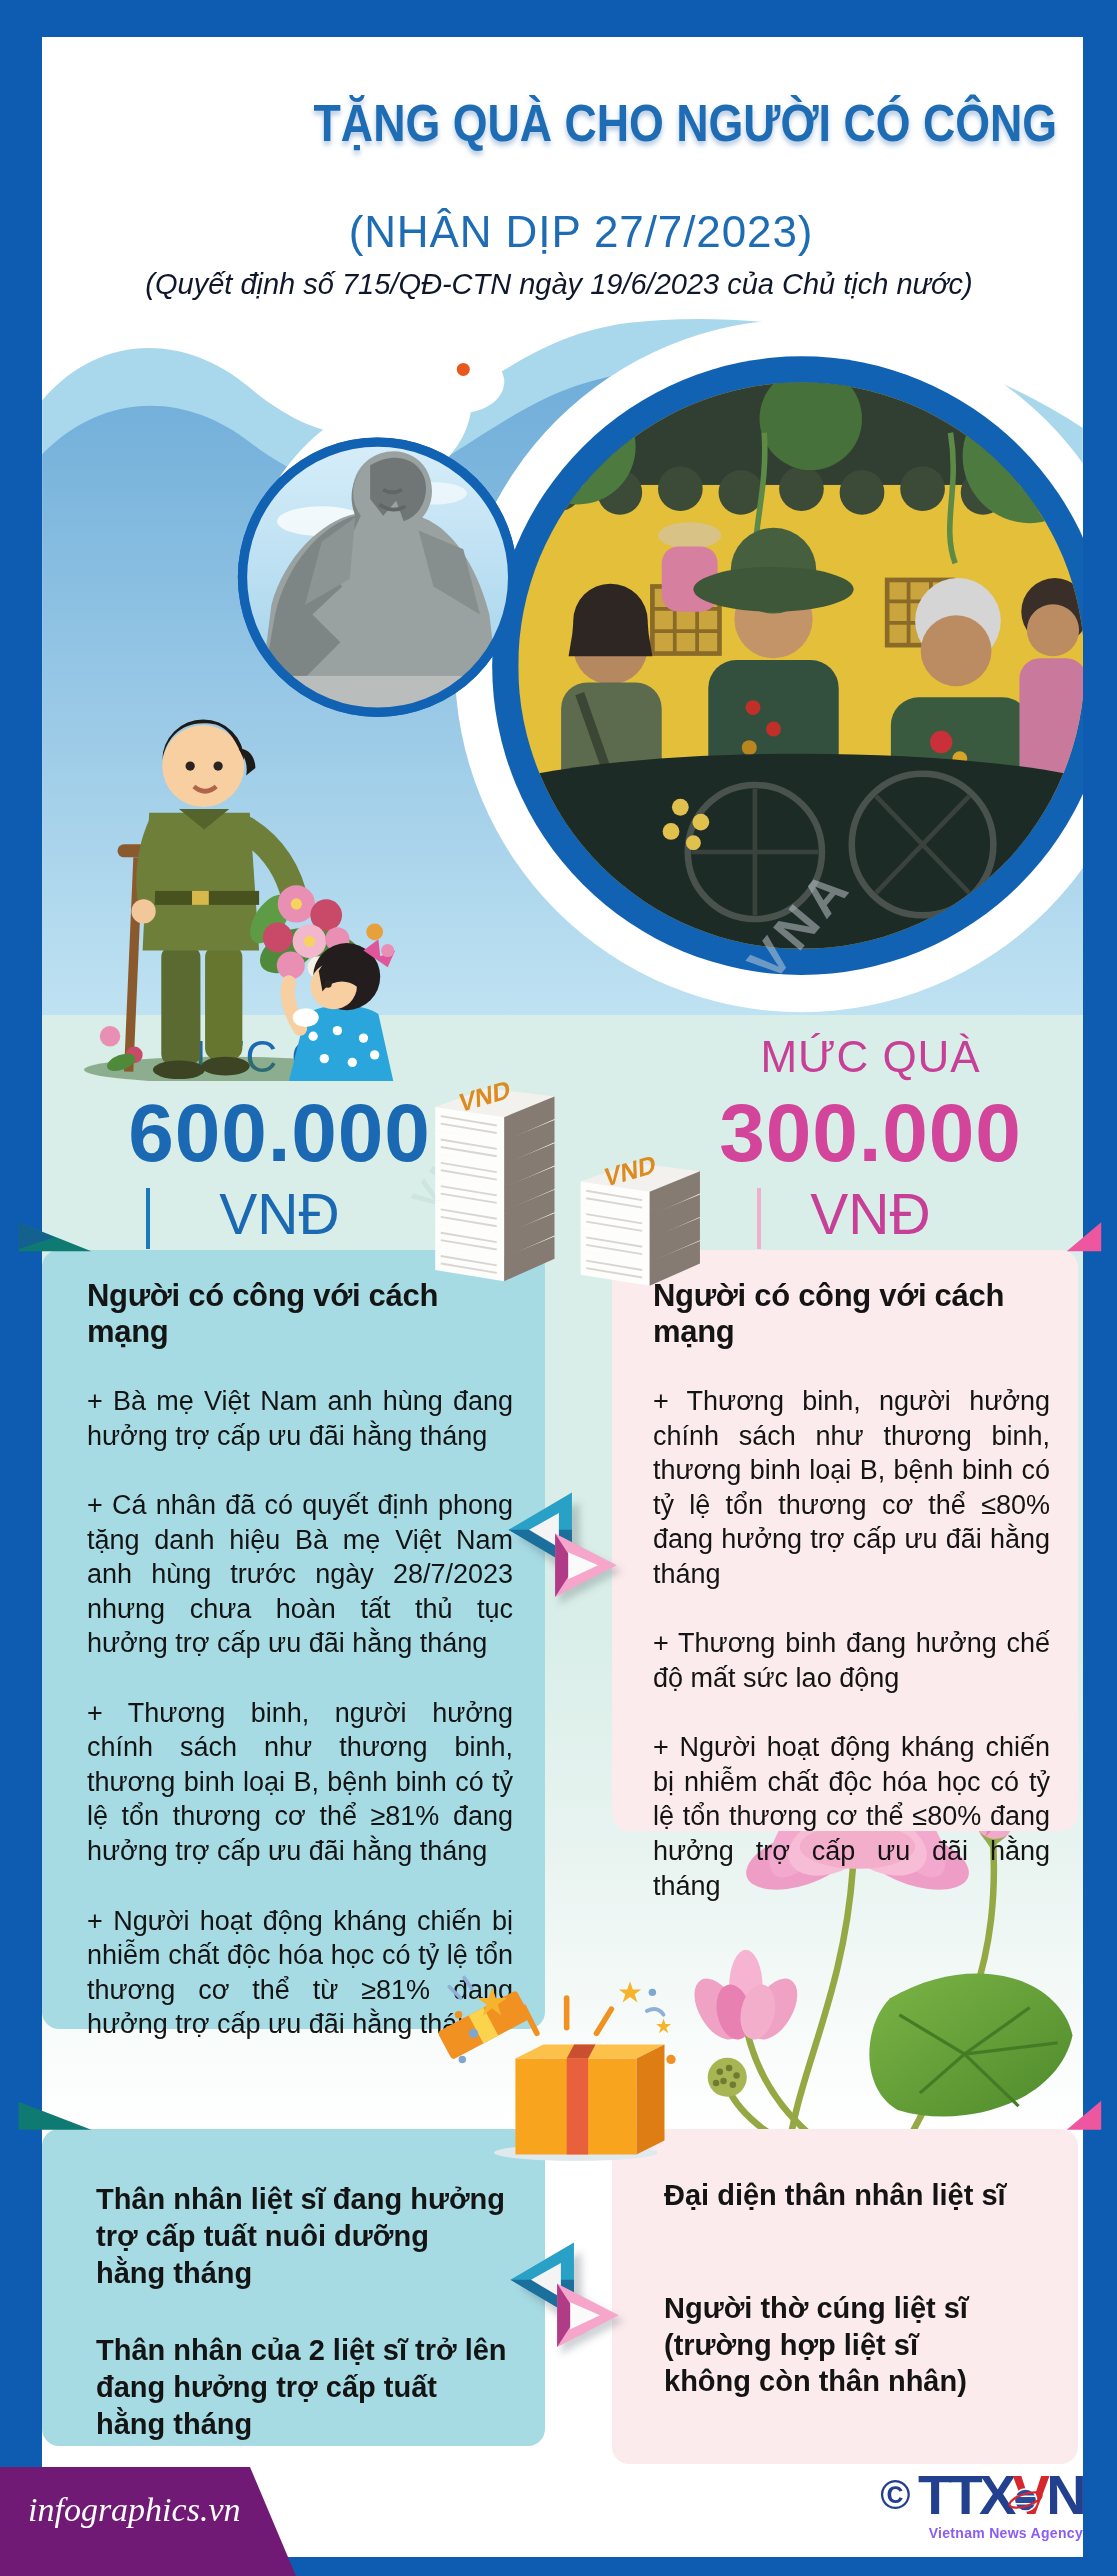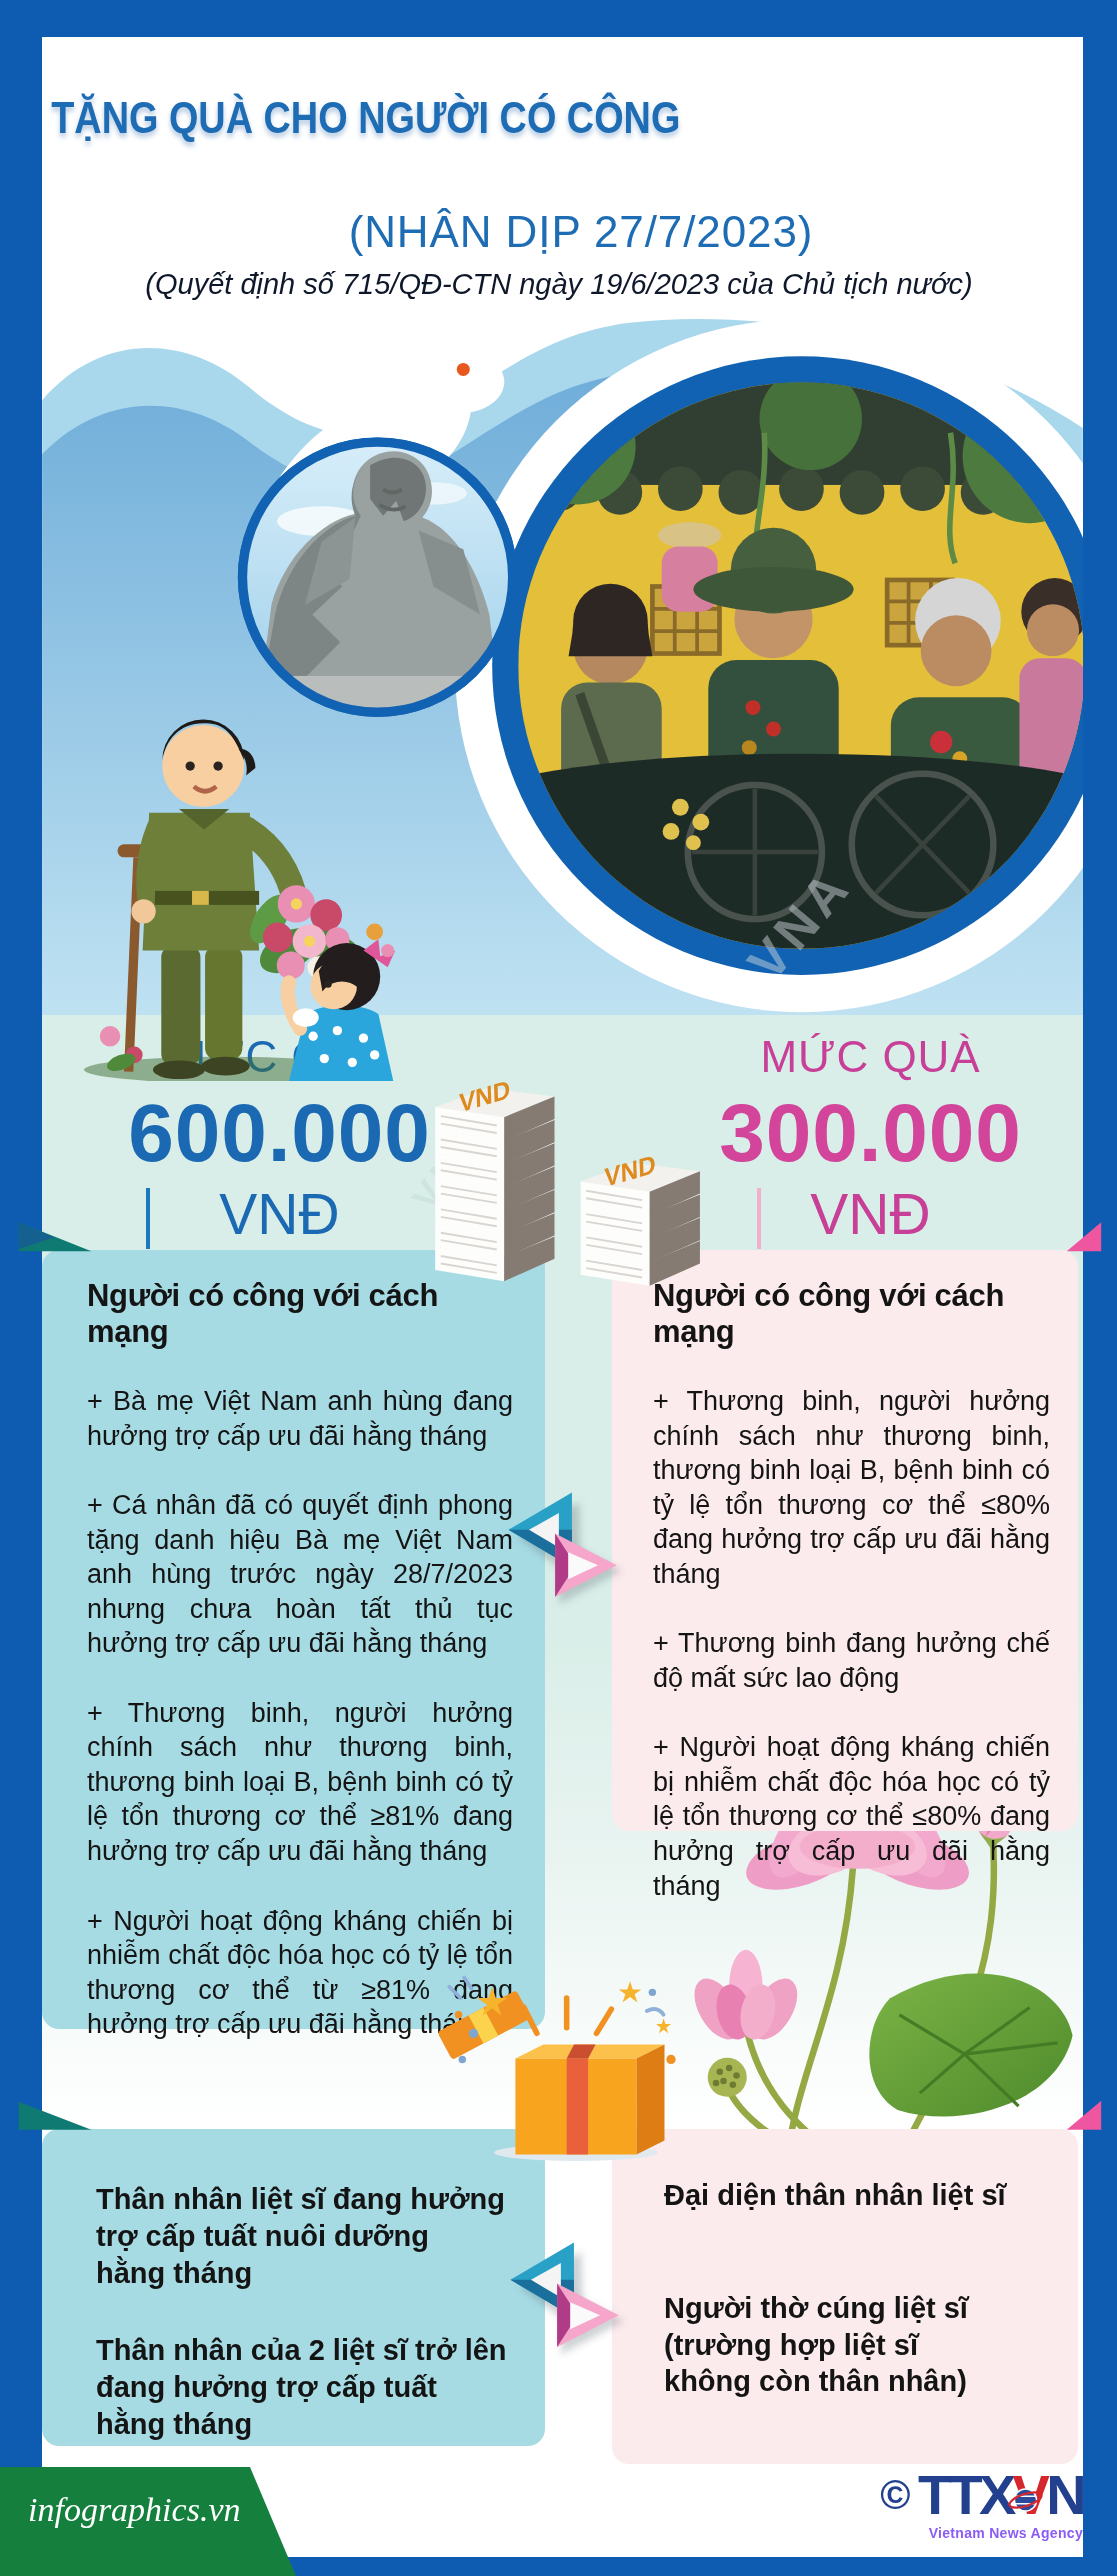--- a/index.html
+++ b/index.html
@@ -8,22 +8,22 @@
   .abs{position:absolute;}
 
   
   .frame{background:#0d5cb1;z-index:40;}
   .frame-top{left:0;top:0;width:1118px;height:37px;}
   .frame-left{left:0;top:0;width:42px;height:2576px;}
   .frame-right{left:1083px;top:0;width:35px;height:2576px;}
   .frame-bottom{left:0;top:2557px;width:1118px;height:18.6px;}
 
   
-  .title{left:0;top:93px;width:1118px;text-align:left;z-index:5;color:#1d6cb4;
-         font-size:44px;font-weight:bold;letter-spacing:0;}
+  .title{left:0;top:93px;width:1118px;text-align:right;z-index:5;color:#1d6cb4;
+         font-size:52px;font-weight:bold;letter-spacing:0;}
   .title .squeeze{display:inline-block;transform:scaleX(.86);transform-origin:center;
          text-shadow:0 3.7px 5.6px rgba(130,165,205,.6);white-space:nowrap;}
   .subtitle{left:0;top:207px;width:1118px;text-align:center;z-index:5;color:#1d6cb4;
          font-size:44px;font-weight:normal;letter-spacing:0.9px;margin-left:22px;}
   .decision{left:0;top:268px;width:1118px;text-align:center;z-index:5;color:#0f172a;
          font-size:29px;font-style:italic;}
 
   
   .band-svg{left:42px;top:307px;z-index:1;}
   .mint{left:42px;top:1015px;width:1041px;height:1113px;z-index:0;
@@ -62,21 +62,21 @@
   .panel-bottom-left p,.panel-bottom-right p{margin:0 0 41px 0;font-size:29px;font-weight:bold;line-height:1.27;
       text-align:left;white-space:pre-line;}
   .panel-bottom-right p.first{margin-bottom:76px;}
 
   .corner{z-index:45;}
   .deco{z-index:14;}
   .art{z-index:7;}
   .art-top{z-index:12;}
 
   
-  .info-tab{left:0;top:2467px;width:307px;height:109px;background:#15803d;z-index:46;
+  .info-tab{left:0;top:2467px;width:307px;height:109px;background:#701a75;z-index:46;
             clip-path:polygon(0 0,250px 0,296px 100%,0 100%);}
   .info-tab span{display:block;padding:24px 0 0 28px;color:#fff;font-size:34px;font-style:italic;
             font-family:"Liberation Serif","DejaVu Serif",serif;}
   .agency{left:876px;top:2467px;width:207px;z-index:46;text-align:right;}
   .agency .row{display:flex;align-items:center;justify-content:flex-end;gap:7.5px;}
   .agency .copy{font-size:41px;color:#23408f;font-weight:bold;line-height:1;}
   .agency .logo{font-size:56px;font-weight:bold;letter-spacing:-3.7px;color:#23408f;line-height:1;position:relative;}
   .agency .logo .red{color:#d6272c;}
   .agency .globe{position:absolute;left:89px;top:17px;}
   .agency-name{color:#8b5cf6;font-size:14px;font-weight:bold;margin-top:1.9px;letter-spacing:0.3px;}

